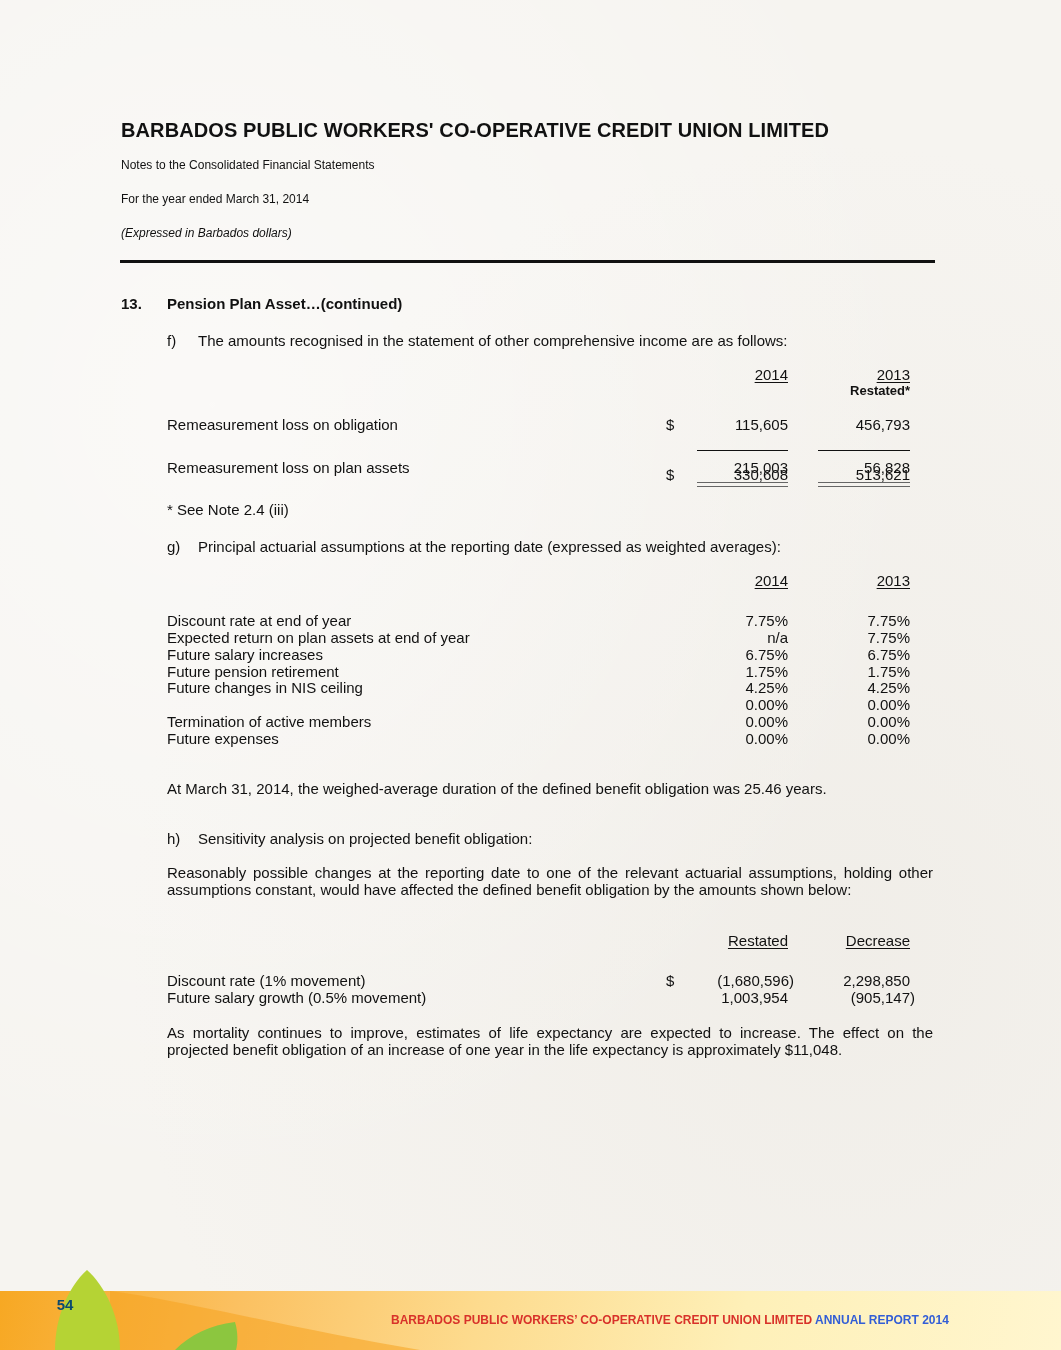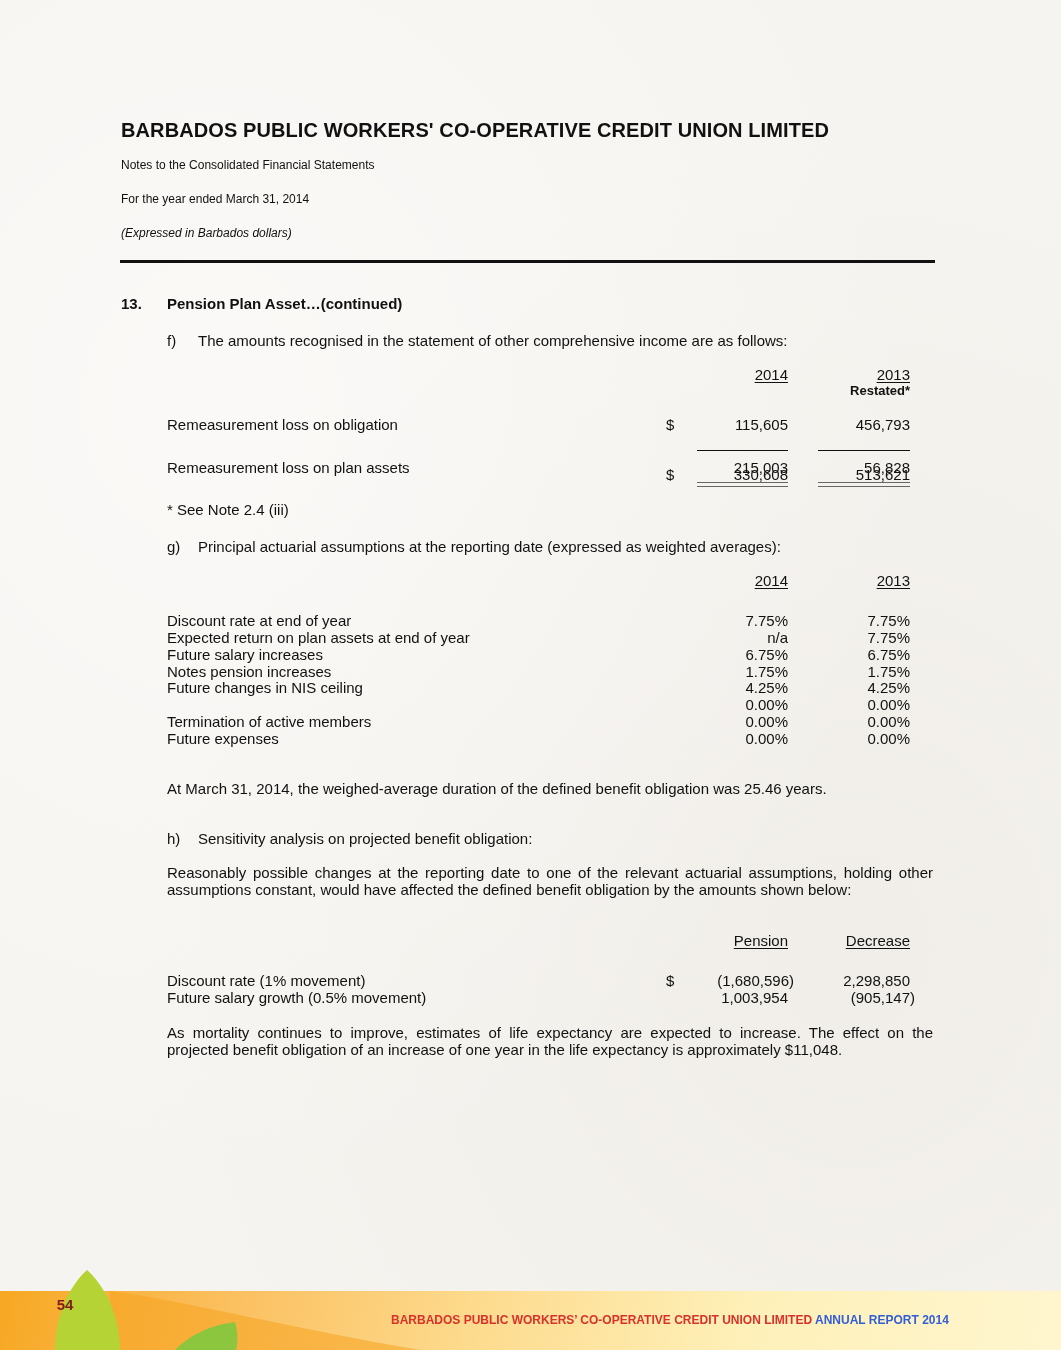--- a/index.html
+++ b/index.html
@@ -29,21 +29,21 @@
     .bold { font-weight: bold; }
     .line-single { position: absolute; height: 1px; background: #111; }
     .line-double { position: absolute; height: 3px; border-top: 1px solid #666; border-bottom: 1px solid #666; }
     .footer-band {
       left: 0; top: 1291px; width: 1061px; height: 59px;
       background: linear-gradient(100deg, #f7a823 0%, #fbc060 22%, #fddb8e 45%, #fef0b8 70%, #fff6cf 100%);
     }
     .footer-text { left: 391px; top: 1313px; font-size: 12px; font-weight: bold; white-space: nowrap; }
     .footer-red { color: #d8322a; }
     .footer-white { color: #1d4ed8; opacity: 0.9; }
-    .page-num { left: 45px; top: 1296px; width: 40px; text-align: center; color: #7f1d1d; font-size: 15px; font-weight: bold; }
+    .page-num { left: 45px; top: 1296px; width: 40px; text-align: center; color: #0c4a6e; font-size: 15px; font-weight: bold; }
   </style>
 </head>
 <body>
 
 <div class="abs org-title">BARBADOS PUBLIC WORKERS' CO-OPERATIVE CREDIT UNION LIMITED</div>
 <div class="abs sub" style="top:158px;">Notes to the Consolidated Financial Statements</div>
 <div class="abs sub" style="top:192px;">For the year ended March 31, 2014</div>
 <div class="abs sub italic" style="top:226px;">(Expressed in Barbados dollars)</div>
 <div class="abs rule"></div>
 
@@ -97,21 +97,21 @@
   <span class="lbl">Expected return on plan assets at end of year</span>
   <span class="c1">n/a</span>
   <span class="c2">7.75%</span>
 </div>
 <div class="row" style="top:646px;">
   <span class="lbl">Future salary increases</span>
   <span class="c1">6.75%</span>
   <span class="c2">6.75%</span>
 </div>
 <div class="row" style="top:663px;">
-  <span class="lbl">Notes pension increases</span>
+  <span class="lbl">Future pension retirement</span>
   <span class="c1">1.75%</span>
   <span class="c2">1.75%</span>
 </div>
 <div class="row" style="top:679px;">
   <span class="lbl">Future changes in NIS ceiling</span>
   <span class="c1">4.25%</span>
   <span class="c2">4.25%</span>
 </div>
 <div class="row" style="top:696px;">
   <span class="c1">0.00%</span>
@@ -128,21 +128,21 @@
   <span class="c2">0.00%</span>
 </div>
 
 <div class="abs para" style="left:167px; top:780px;">At March 31, 2014, the weighed-average duration of the defined benefit obligation was 25.46 years.</div>
 
 <div class="abs para" style="left:167px; top:830px;">h)</div>
 <div class="abs para" style="left:198px; top:830px;">Sensitivity analysis on projected benefit obligation:</div>
 
 <div class="abs justify" style="top:865px;">Reasonably possible changes at the reporting date to one of the relevant actuarial assumptions, holding other assumptions constant, would have affected the defined benefit obligation by the amounts shown below:</div>
 
-<div class="hdr" style="right:273px; top:932px;">Pension</div>
+<div class="hdr" style="right:273px; top:932px;">Restated</div>
 <div class="hdr" style="right:151px; top:932px;">Decrease</div>
 
 <div class="row" style="top:972px;">
   <span class="lbl">Discount rate (1% movement)</span>
   <span class="dollar">$</span>
   <span class="c1" style="right:118px;">(1,680,596)</span>
   <span class="c2" style="right:2px;">2,298,850</span>
 </div>
 <div class="row" style="top:989px;">
   <span class="lbl">Future salary growth (0.5% movement)</span>

